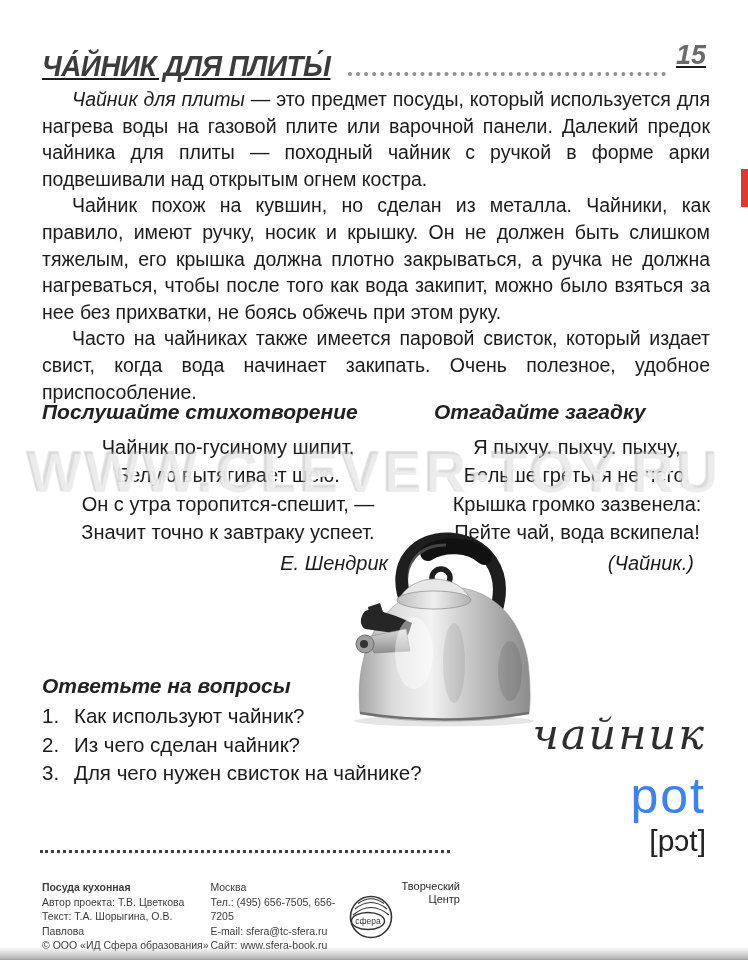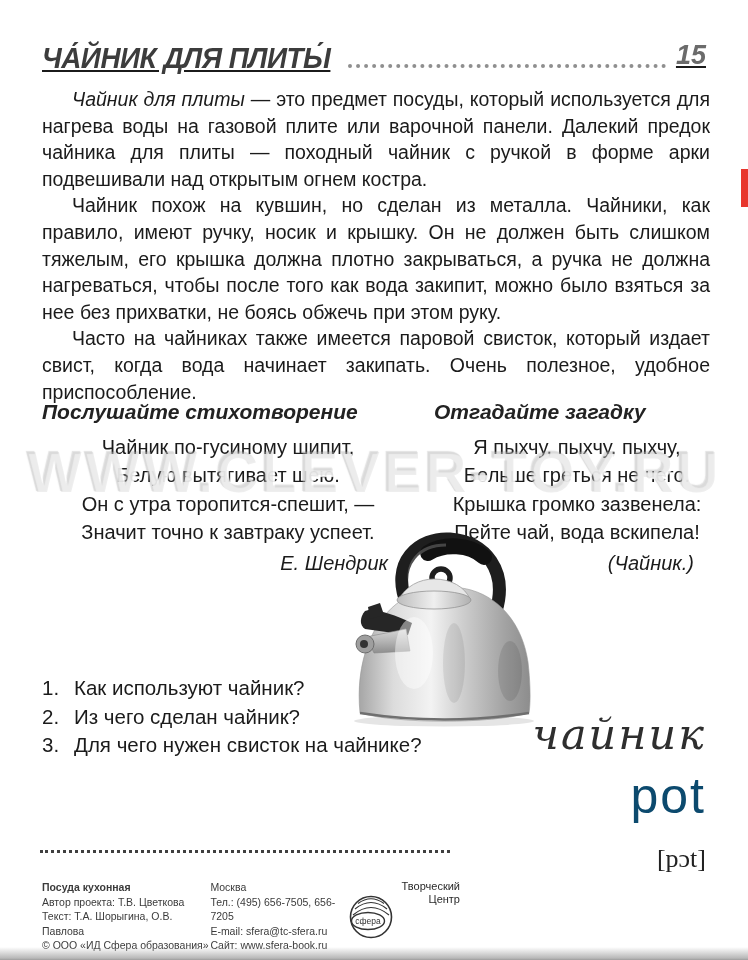--- a/index.html
+++ b/index.html
@@ -17,21 +17,21 @@
     margin:0; font-size:29px; font-weight:bold; font-style:italic;
     letter-spacing:-0.5px; color:#3c3c3c; white-space:nowrap;
     transform:scaleX(0.96); transform-origin:left bottom;
   }
   .leader-dots {
     flex:1; height:0; border-bottom:4px dotted #8f8f8f;
     margin:0 10px 7px 6px;
   }
   .page-number {
     font-size:27px; font-weight:bold; font-style:italic; color:#6b6b6b;
-    margin-bottom:4px;
+    margin-bottom:12px;
   }
   
   .intro {
     position:absolute; top:86px; left:42px; width:668px;
     font-size:19.5px; line-height:26.6px; text-align:justify;
   }
   .intro p { margin:0; text-indent:30px; }
   .intro em { font-style:italic; }
   
   .col-block { position:absolute; top:398px; font-size:20px; line-height:28.5px; }
@@ -64,26 +64,26 @@
   
   .vocab {
     position:absolute; right:42px; top:712px; width:330px;
     text-align:right; z-index:2;
   }
   .cursive-line {
     font-family:"DejaVu Serif", serif; font-style:italic;
     font-size:43px; line-height:45px; color:#2e2e2e; letter-spacing:2px;
   }
   .english-word {
-    font-size:50px; color:#0c4a6e; letter-spacing:2px; margin-top:14px;
+    font-size:50px; color:#3b82f6; letter-spacing:2px; margin-top:14px;
     line-height:50px;
   }
   .transcription {
-    font-family:Liberation Serif, serif; font-size:26px; color:#222;
-    margin-top:22px; line-height:32px;
+    font-family:Liberation Sans, sans-serif; font-size:30px; color:#222;
+    margin-top:4px; line-height:32px;
   }
   
   .footer-dots {
     position:absolute; left:40px; top:850px; width:410px; height:0;
     border-top:3px dotted #3f3f3f;
   }
   .footer {
     position:absolute; left:42px; top:880px; width:420px;
     display:flex; font-size:10.5px; line-height:14.5px; color:#3b3b3b;
   }
@@ -189,20 +189,21 @@
       <circle cx="15" cy="113" r="9" fill="#9e9e9e" stroke="#6d6d6d" stroke-width="1"></circle>
       <circle cx="14" cy="113" r="4" fill="#333"></circle>
 
       <ellipse cx="64" cy="122" rx="19" ry="36" fill="rgba(255,255,255,0.45)"></ellipse>
       <ellipse cx="104" cy="132" rx="11" ry="40" fill="rgba(0,0,0,0.08)"></ellipse>
       <ellipse cx="160" cy="140" rx="12" ry="30" fill="rgba(0,0,0,0.10)"></ellipse>
     </svg>
   </div>
 
   <section class="questions">
+    <div class="col-heading">Ответьте на вопросы</div>
     <ol class="q-list">
       <li class="q-item">
         <span class="q-num">1.</span>
         <span>Как используют чайник?</span>
       </li>
       <li class="q-item">
         <span class="q-num">2.</span>
         <span>Из чего сделан чайник?</span>
       </li>
       <li class="q-item">

